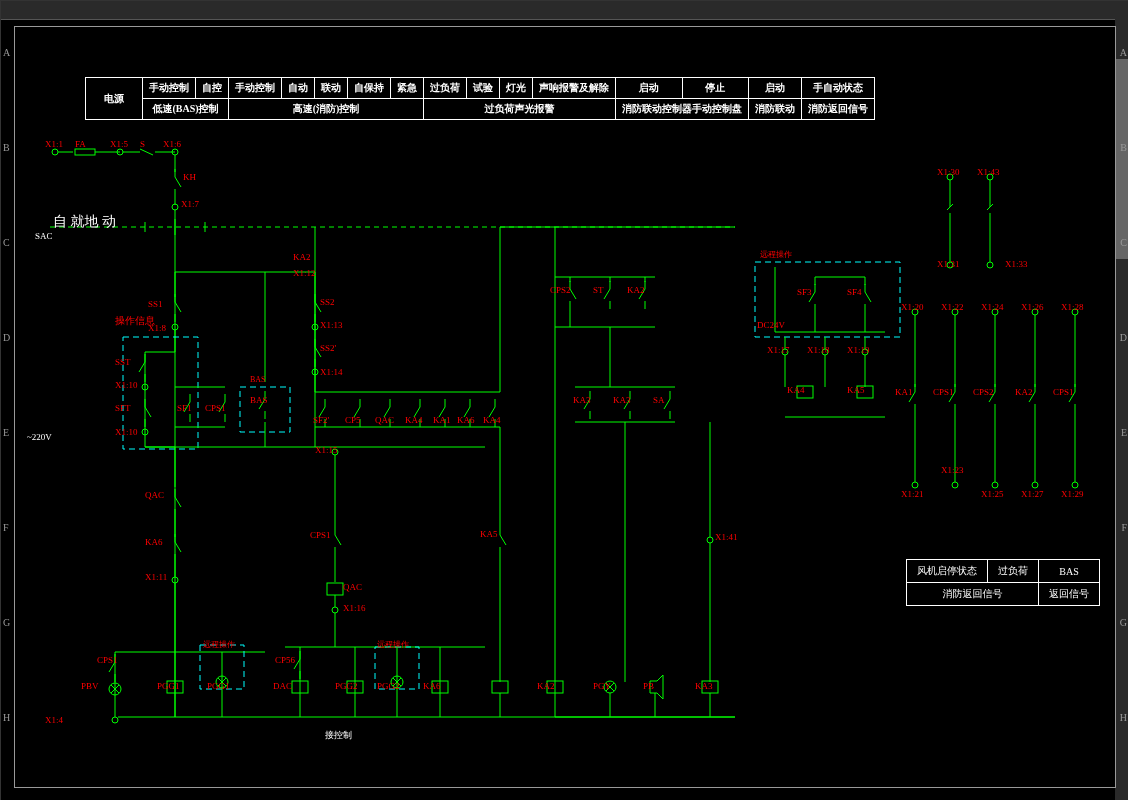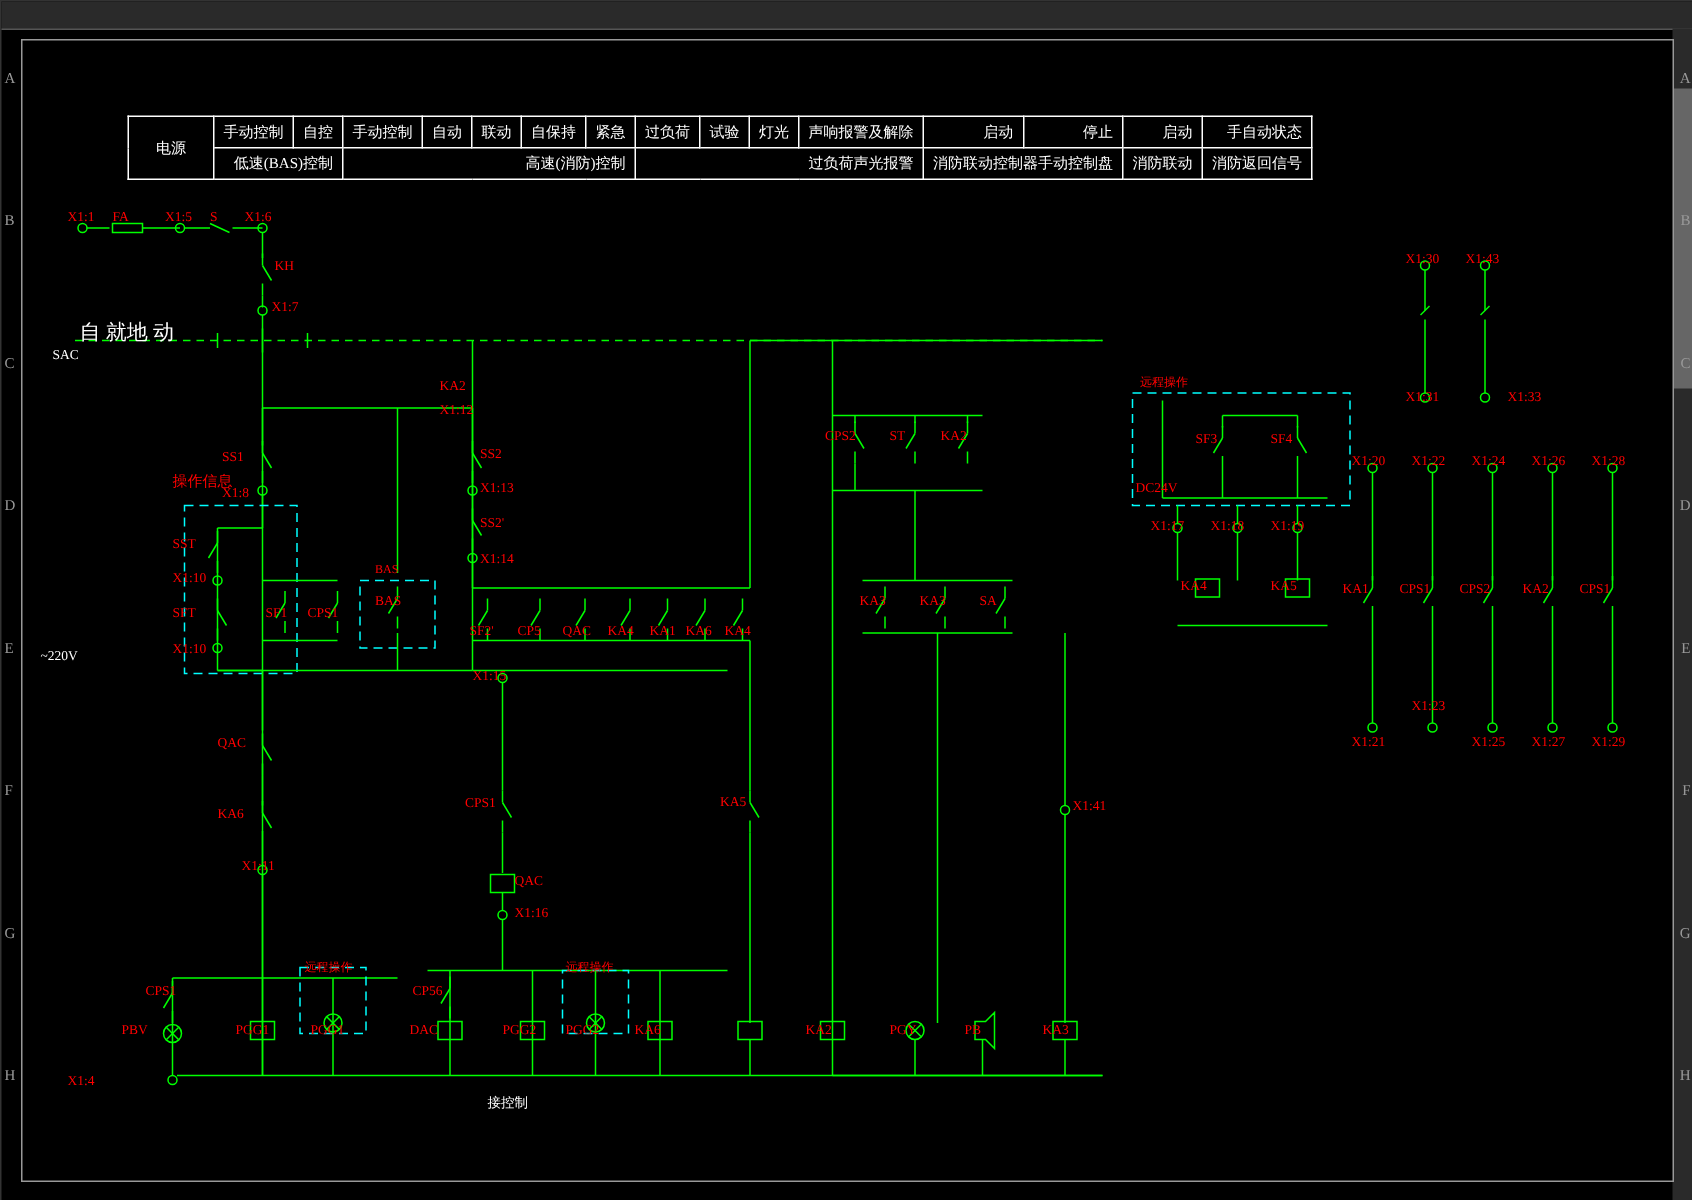--- a/index.html
+++ b/index.html
@@ -39,22 +39,23 @@
     position: absolute;
     top: 50px;
     left: 70px;
     border-collapse: collapse;
     color: #fff;
     font-size: 10px;
   }
   .header-table td {
     border: 1px solid #fff;
     padding: 3px 6px;
-    text-align: right;
+    text-align: center;
     white-space: nowrap;
+    font-weight: bold;
   }
   .header-table .wide { padding: 3px 18px; }
   svg.schematic {
     position: absolute;
     top: 0;
     left: 0;
   }
   .lbl {
     position: absolute;
     color: #f00;
@@ -429,21 +430,21 @@
     <div class="lbl" style="top:353px;left:100px">X1:10</div>
     <div class="lbl" style="top:376px;left:100px">SFT</div>
     <div class="lbl" style="top:376px;left:162px">SF1</div>
     <div class="lbl" style="top:376px;left:190px">CPS1</div>
     <div class="lbl" style="top:368px;left:235px">BAS</div>
     <div class="lbl" style="top:348px;left:235px;font-size:8px">BAS</div>
     <div class="lbl" style="top:400px;left:100px">X1:10</div>
 
     <div class="lbl" style="top:463px;left:130px">QAC</div>
     <div class="lbl" style="top:510px;left:130px">KA6</div>
-    <div class="lbl" style="top:545px;left:146px">X1:11</div>
+    <div class="lbl" style="top:545px;left:130px">X1:11</div>
 
     <div class="lbl" style="top:270px;left:305px">SS2</div>
     <div class="lbl" style="top:293px;left:305px">X1:13</div>
     <div class="lbl" style="top:316px;left:305px">SS2'</div>
     <div class="lbl" style="top:340px;left:305px">X1:14</div>
     <div class="lbl" style="top:388px;left:298px">SF2'</div>
     <div class="lbl" style="top:388px;left:330px">CP5</div>
     <div class="lbl" style="top:388px;left:360px">QAC</div>
     <div class="lbl" style="top:388px;left:390px">KA4</div>
     <div class="lbl" style="top:388px;left:418px">KA1</div>
@@ -507,20 +508,33 @@
     <div class="lbl" style="top:462px;left:1046px">X1:29</div>
 
     <div class="lbl" style="top:654px;left:66px">PBV</div>
     <div class="lbl" style="top:628px;left:82px">CPS1</div>
     <div class="lbl" style="top:654px;left:142px">PGG1</div>
     <div class="lbl" style="top:612px;left:188px;font-size:8px">远程操作</div>
     <div class="lbl" style="top:654px;left:192px">PGG1</div>
     <div class="lbl" style="top:688px;left:30px">X1:4</div>
     <div class="lbl lbl-w" style="top:702px;left:310px">接控制</div>
 
+    <table class="bottom-table" style="top:532px;right:15px">
+      <tbody>
+          <tr>
+        <td>风机启停状态</td>
+        <td>过负荷</td>
+        <td>BAS</td>
+      </tr>
+      <tr>
+        <td colspan="2">消防返回信号</td>
+        <td>返回信号</td>
+      </tr>
+    </tbody>
+      </table>
 
 
   <div class="grid-letter" style="top: 20px; left: -12px;">A</div>
       <div class="grid-letter" style="top: 20px; right: -12px;">A</div>
       <div class="grid-letter" style="top: 115px; left: -12px;">B</div>
       <div class="grid-letter" style="top: 115px; right: -12px;">B</div>
       <div class="grid-letter" style="top: 210px; left: -12px;">C</div>
       <div class="grid-letter" style="top: 210px; right: -12px;">C</div>
       <div class="grid-letter" style="top: 305px; left: -12px;">D</div>
       <div class="grid-letter" style="top: 305px; right: -12px;">D</div>

